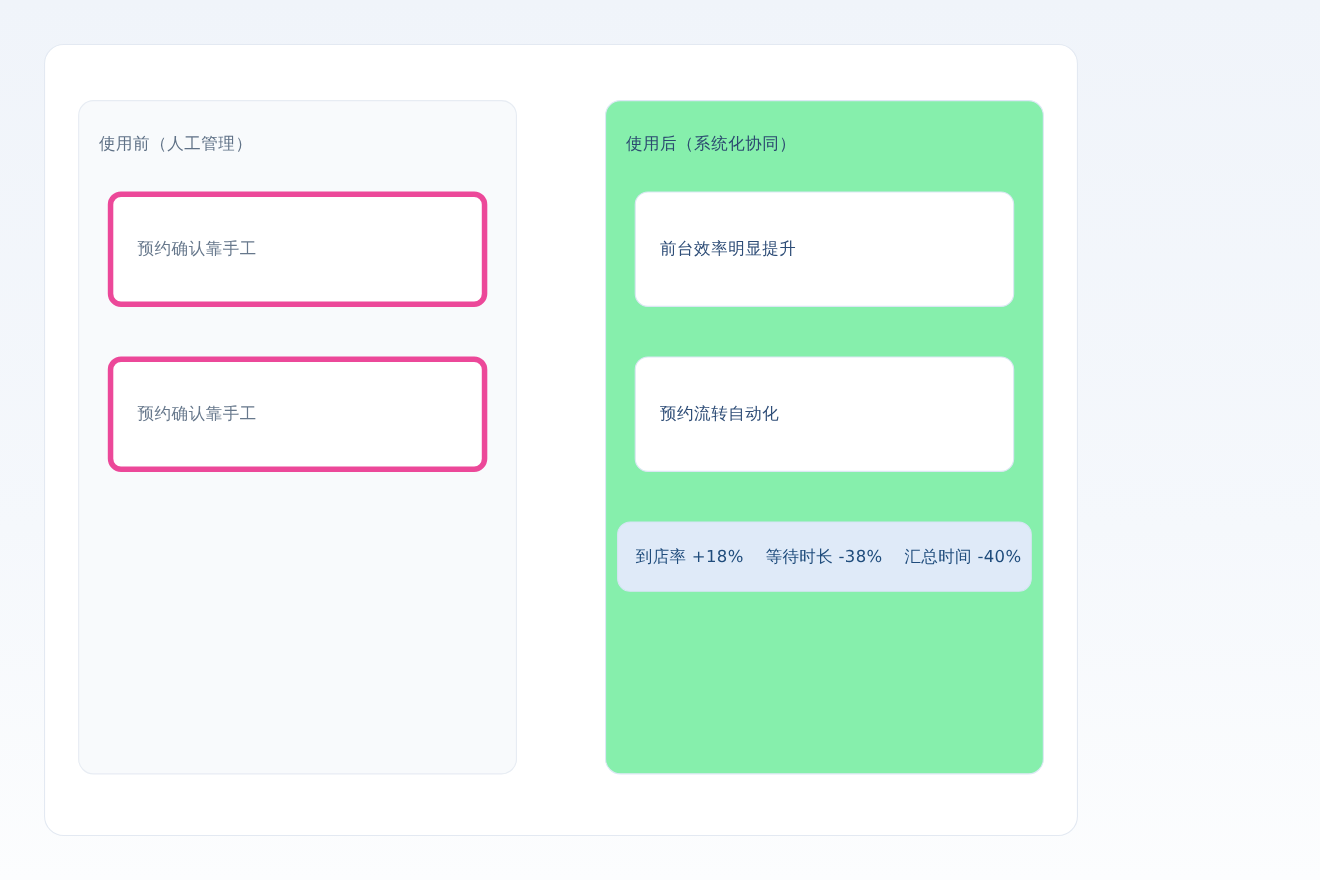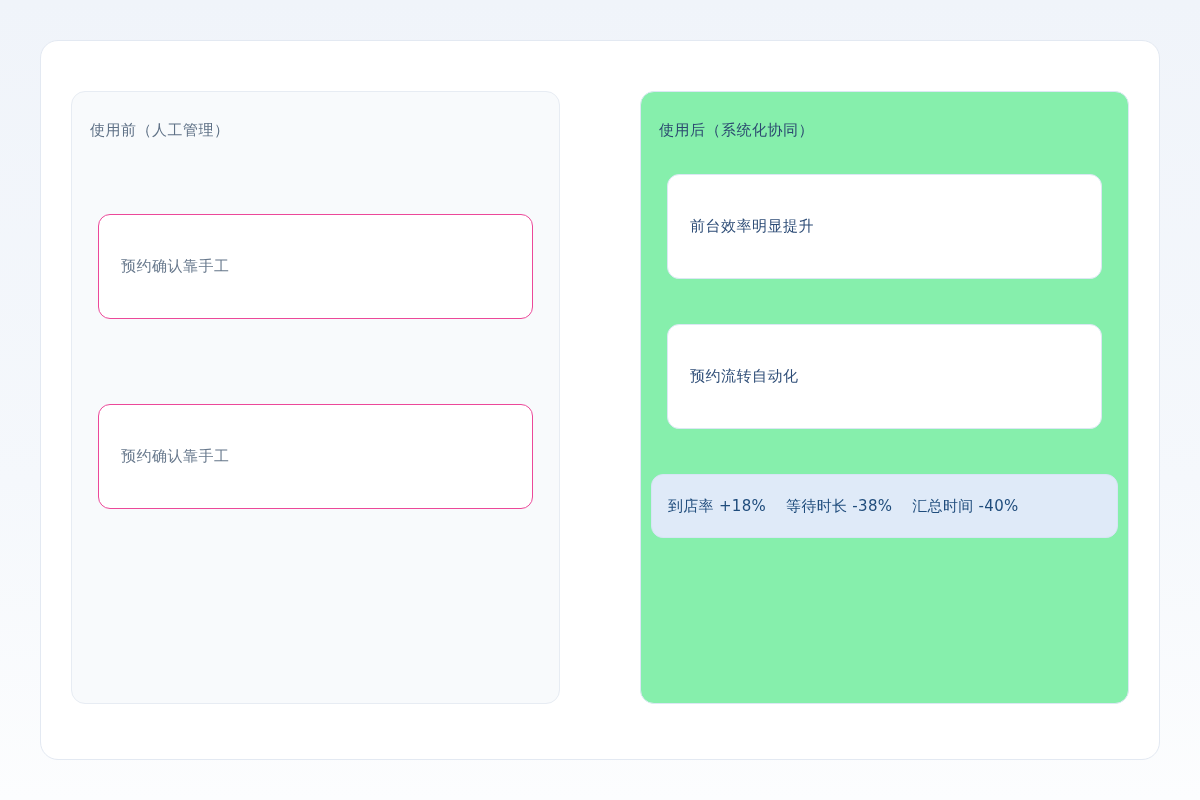--- a/index.html
+++ b/index.html
@@ -11,21 +11,21 @@
     font-family: "DejaVu Sans", "Liberation Sans", sans-serif;
   }
   body {
     background: linear-gradient(180deg, #f0f4fa 0%, #f5f8fc 60%, #fcfdfe 100%);
     position: relative;
   }
   .container {
     position: absolute;
     left: 40px;
     top: 40px;
-    width: 1120px;
+    width: 940px;
     height: 720px;
     box-sizing: border-box;
     background: #ffffff;
     border: 1px solid #e3e9f2;
     border-radius: 18px;
     display: flex;
     gap: 80px;
     padding: 50px 30px 55px 30px;
   }
   .panel {
@@ -60,21 +60,21 @@
   }
   .card {
     height: 105px;
     box-sizing: border-box;
     background: #ffffff;
     border-radius: 12px;
     display: flex;
     align-items: center;
     padding-left: 22px;
   }
-  .panel-before .card { border: 1px solid #ec4899; margin-top: 40px; }
+  .panel-before .card { border: 5px solid #ec4899; }
   .panel-after .card { border: 1px solid #dbe7f3; }
   .card-text {
     font-size: 15px;
     letter-spacing: 0.5px;
   }
   .panel-before .card-text { color: #67788c; }
   .panel-after .card-text { color: #2e4d77; }
   .metrics-badge {
     margin: 45px 10px 0 10px;
     height: 64px;

